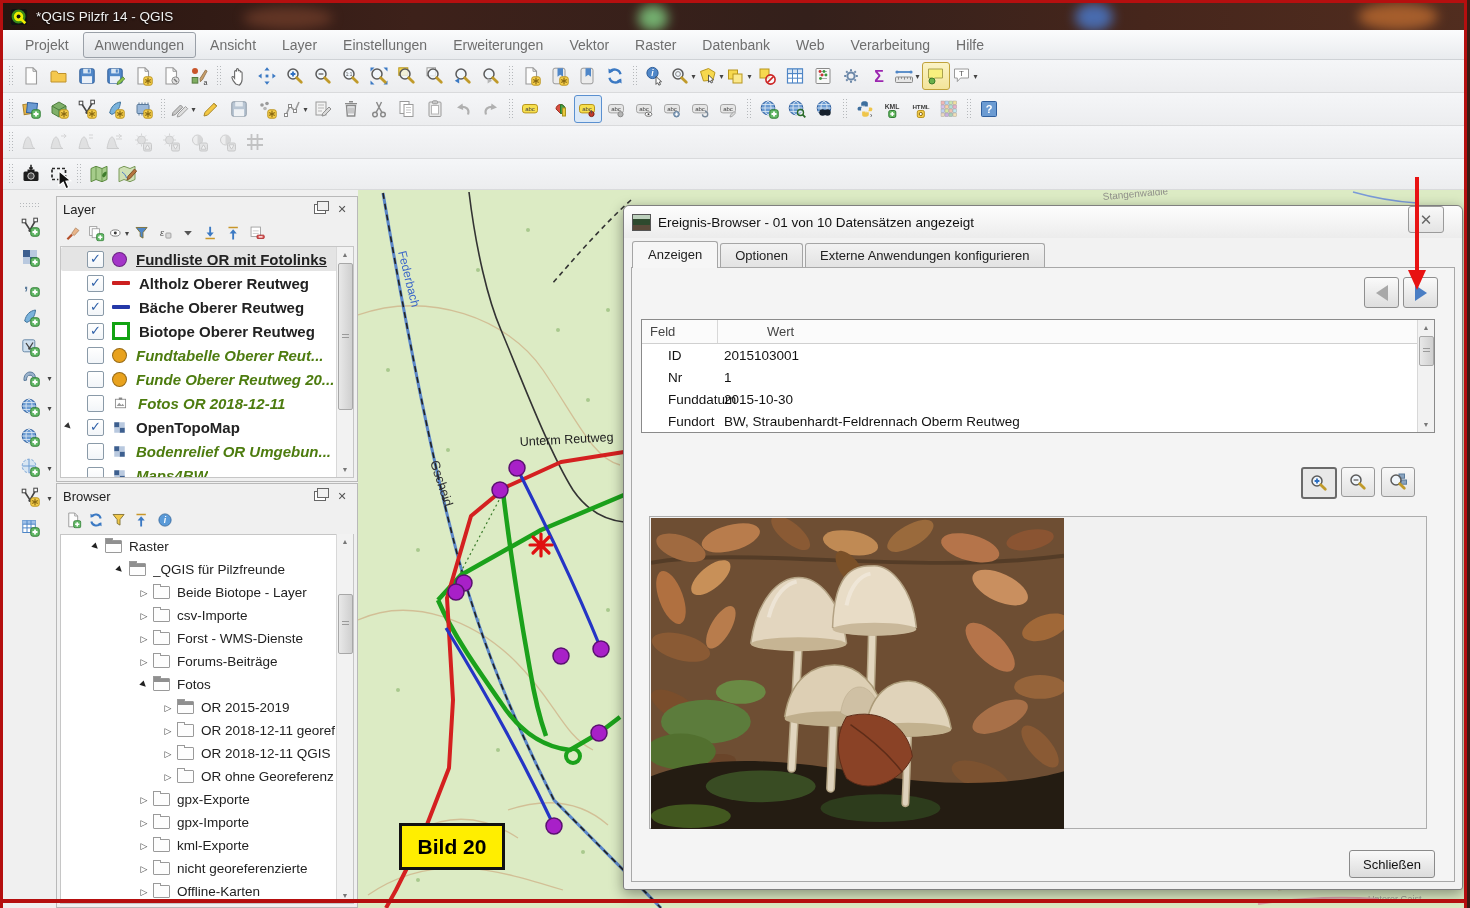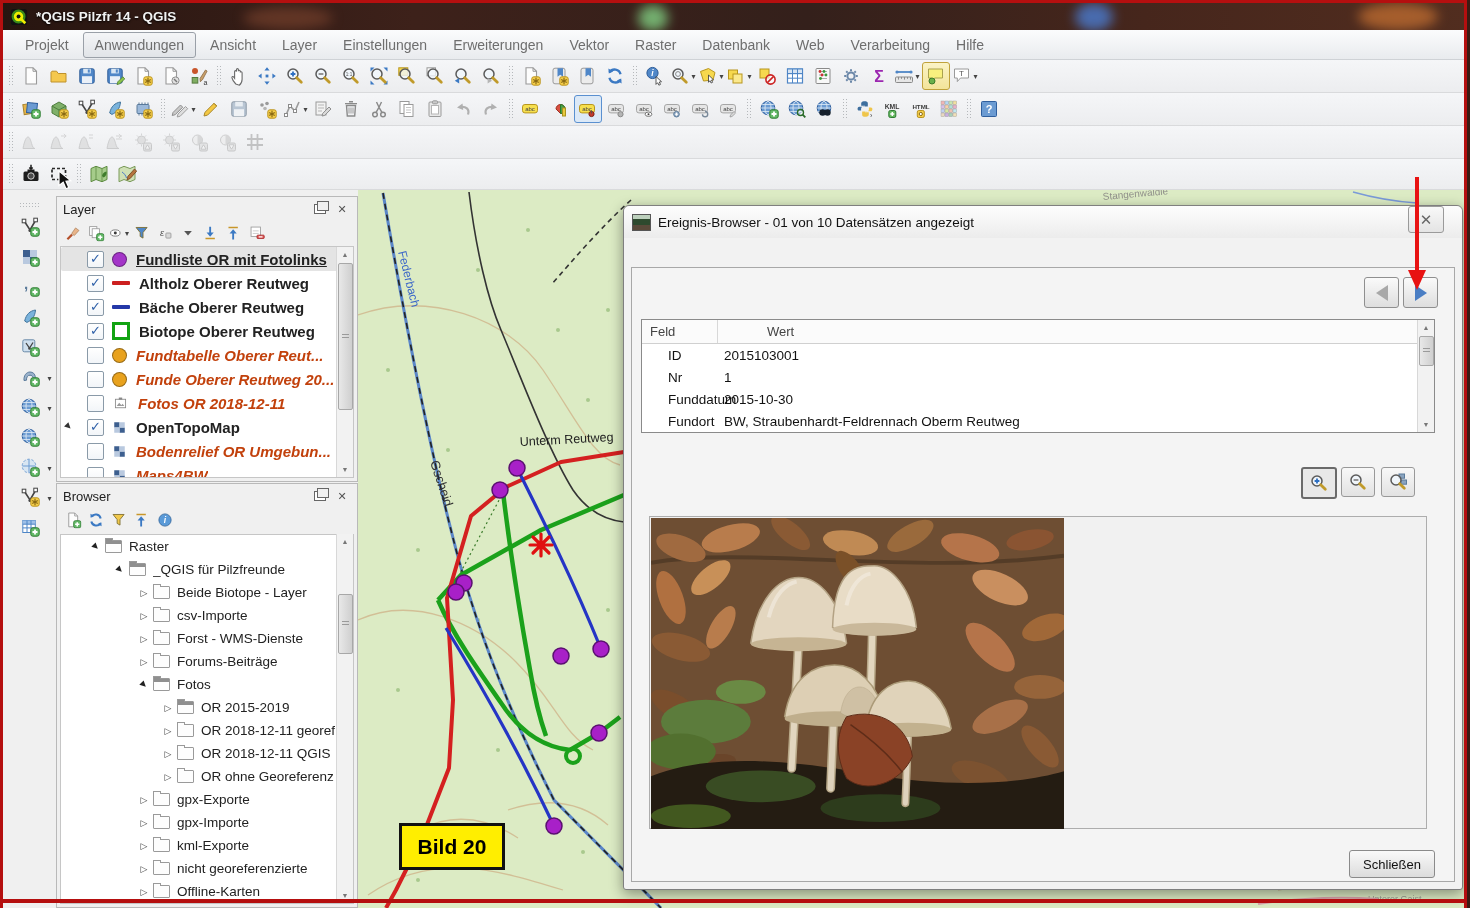--- a/index.html
+++ b/index.html
@@ -1,20 +1,20 @@
 <!DOCTYPE html>
 <html><head>
 <meta charset="utf-8">
 <style>
   html,body{margin:0;padding:0;background:#fff;}
   #root{position:relative;width:1470px;height:908px;overflow:hidden;
         font-family:"Liberation Sans","DejaVu Sans",sans-serif;font-size:13px;color:#222;background:#f0f0f0;}
   
   #titlebar{position:absolute;left:3px;top:3px;width:1464px;height:27px;z-index:3;overflow:hidden;
-    background:linear-gradient(90deg,#271510,#3d211a 28%,#34201b 55%,#46261c 78%,#512d1f);display:flex;align-items:center;font-weight:bold;}
+    background:linear-gradient(90deg,#271510,#3d211a 28%,#34201b 55%,#46261c 78%,#512d1f);display:flex;align-items:center;}
   .blob{position:absolute;border-radius:50%;filter:blur(6px);opacity:.85;}
   #titlebar .t-text{color:#f2f2f2;font-size:13.5px;margin-left:8px;text-shadow:0 1px 2px #000;position:relative;z-index:2;}
   #qgis-logo{width:18px;height:18px;margin-left:7px;position:relative;z-index:2;}
   
   #menubar{position:absolute;left:3px;top:30px;width:1464px;height:30px;z-index:3;display:flex;align-items:center;
     background:linear-gradient(#fbfcfd,#e9ebee);border-bottom:1px solid #cfd2d6;padding-left:10px;box-sizing:border-box;}
   .mi{padding:4px 11px;color:#6e6e6e;font-size:14px;border:1px solid transparent;border-radius:3px;margin-right:2px;white-space:nowrap;}
   .mi-act{border:1px solid #9aa0a8;background:linear-gradient(#f4f5f7,#e1e4e8);}
   
   .tbrow{position:absolute;left:3px;width:1464px;height:33px;z-index:3;display:flex;align-items:center;
@@ -50,21 +50,21 @@
   .lrow.selrow{background:#e4e4e4;border-radius:2px;}
   .lrow .exp{position:absolute;left:4px;width:10px;font-size:8px;color:#333;}
   .cb{width:15px;height:15px;border:1px solid #8a9aa8;background:linear-gradient(#fff,#f2f5f8);border-radius:2px;margin-left:26px;display:flex;align-items:center;justify-content:center;flex:0 0 auto;}
   .cb .ck{color:#2d5fa8;font-size:13px;font-weight:bold;line-height:1;margin-top:-2px;}
   .lsym{margin-left:8px;flex:0 0 auto;display:flex;align-items:center;}
   .sym-c{width:13px;height:13px;border-radius:50%;}
   .sym-l{width:18px;height:4px;border-radius:1px;}
   .sym-r{width:12px;height:12px;border:3px solid #12a312;background:#fff;}
   .llab{margin-left:9px;font-size:15px;white-space:nowrap;overflow:hidden;}
   .llab.b{font-weight:bold;} .llab.u{text-decoration:underline;}
-  .llab.dim{color:#c2410c;font-style:italic;font-weight:bold;}
+  .llab.dim{color:#4d7c0f;font-style:italic;font-weight:bold;}
   
   .brow{height:23px;display:flex;align-items:center;position:relative;font-size:13.5px;white-space:nowrap;}
   .tw{position:absolute;font-size:9px;color:#444;width:10px;text-align:center;}
   .tw.x{transform:rotate(45deg);font-size:8px;color:#222;}
   .fic{width:15px;height:11px;border:1px solid #9a9a9a;background:#fdfdfd;border-radius:1px;position:relative;flex:0 0 auto;}
   .fic::before{content:'';position:absolute;top:-3px;left:-1px;width:6px;height:2px;background:inherit;border:1px solid #9a9a9a;border-bottom:none;}
   .fic.open{background:linear-gradient(#8f8f8f 0 3px,#fdfdfd 3px);}
   .blab{margin-left:7px;overflow:hidden;}
   
   .vsb{position:absolute;width:16px;background:#f2f2f2;border-left:1px solid #d8d8d8;}
@@ -1266,20 +1266,25 @@
         <div class="ar" style="bottom:0;">▼</div>
     </div>
   </div>
 
   <div id="dialog">
     <div id="dlg-title">
       <span id="dlg-icon"></span>
       <span>Ereignis-Browser - 01 von 10 Datensätzen angezeigt</span>
     </div>
     <div id="dlg-close">✕</div>
+    <div id="dlg-tabs">
+        <div class="tab on">Anzeigen</div>
+        <div class="tab">Optionen</div>
+        <div class="tab">Externe Anwendungen konfigurieren</div>
+      </div>
     <div id="dlg-frame"></div>
     <div class="navbtn" id="nav-prev">
         <span class="tri-l"></span>
       </div>
     <div class="navbtn" id="nav-next">
         <span class="tri-r"></span>
       </div>
     <div id="rec-table">
       <div id="rt-head">
         <span class="c1">Feld</span>

